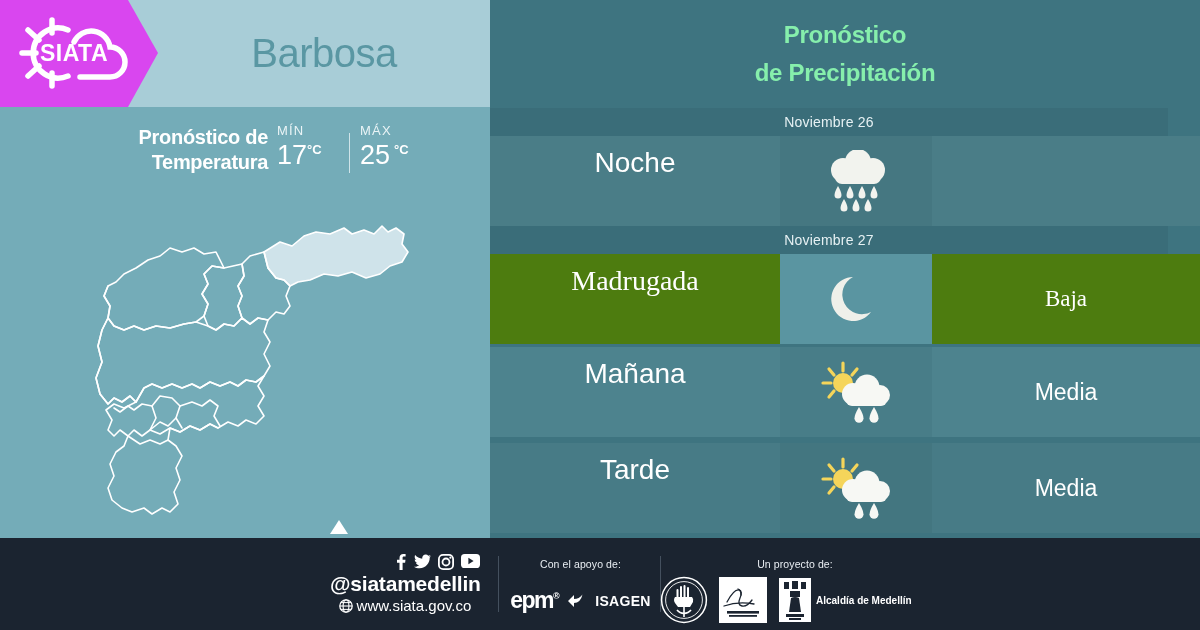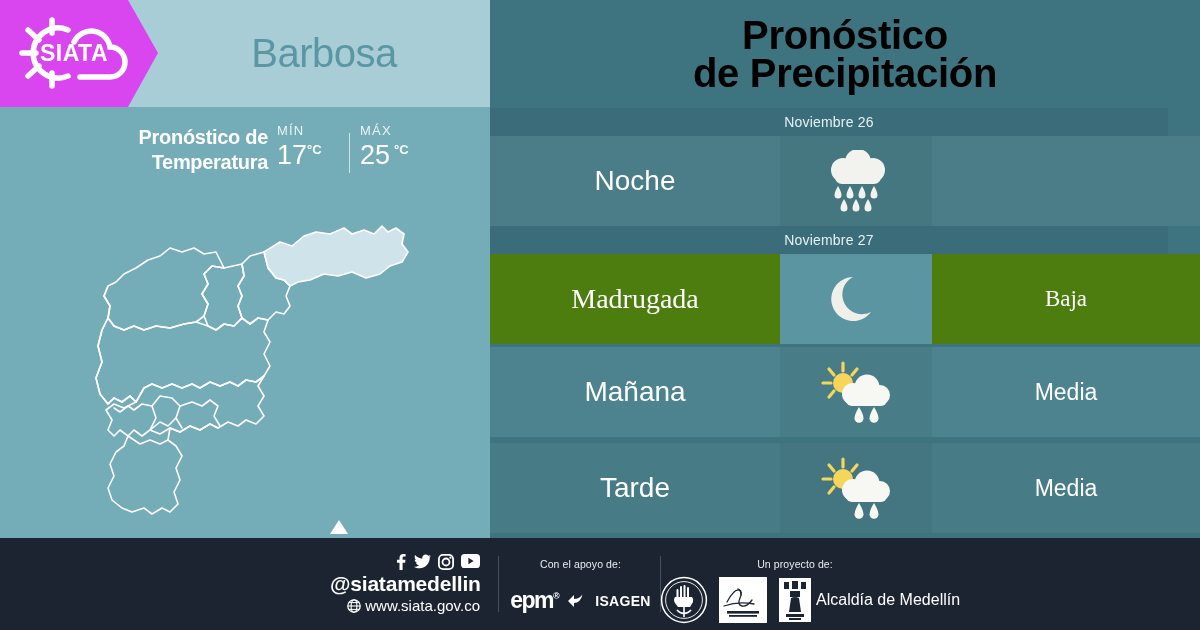--- a/index.html
+++ b/index.html
@@ -57,34 +57,34 @@
   }
   .north .n { font-size:20px; font-weight:bold; line-height:20px; }
 
   
   .right-panel {
     position:absolute; left:490px; top:0; width:710px; height:538px;
     background:#3e7480;
   }
   .rp-title {
     position:absolute; left:0; top:16px; width:710px;
-    text-align:center; color:#000000; font-weight:bold;
-    font-size:40px; line-height:38px; letter-spacing:-0.3px;
+    text-align:center; color:#86efac; font-weight:bold;
+    font-size:24px; line-height:38px; letter-spacing:-0.3px;
   }
   .date-band {
     position:absolute; left:0; width:678px; height:28px;
     background:#3a6d79;
     display:flex; align-items:center; justify-content:center;
     color:#e6f1f3; font-size:14px; letter-spacing:0.2px;
   }
   .date-band.d1 { top:108px; }
   .date-band.d2 { top:226px; }
 
   .frow { position:absolute; left:0; width:710px; height:90px; display:flex; }
-  .frow .c-label { width:290px; display:flex; align-items:center; justify-content:center; }
+  .frow .c-label { width:290px; display:flex; justify-content:center;margin-top:11px; }
   .frow .c-icon  { width:152px; display:flex; align-items:center; justify-content:center; }
   .frow .c-prob  { width:268px; display:flex; align-items:center; justify-content:center; }
   .frow .c-label span, .frow .c-prob span { color:#ffffff; }
   .frow .c-label span { font-size:28px; }
   .frow .c-prob span  { font-size:23px; }
 
   .r1 { top:136px; background:#4a7d87; }
   .r1 .c-icon { background:#457781; }
   .r2 { top:254px; background:#4d7c0f;font-family:Liberation Serif, serif; }
   .r2 .c-icon { background:#5a95a1; }
@@ -94,36 +94,36 @@
   .r4 .c-icon { background:#437680; }
 
   
   .footer {
     position:absolute; left:0; top:538px; width:1200px; height:92px;
     background:#1b2430;
   }
   .f-social { position:absolute; left:330px; top:16px; width:150px; text-align:right; color:#fff; }
   .f-icons { display:flex; justify-content:flex-end; gap:7px; margin-bottom:2px; }
   .f-handle { font-size:21px; font-weight:bold; line-height:24px; letter-spacing:-0.2px; }
-  .f-site { font-size:15px; line-height:19px; display:flex; align-items:center; justify-content:flex-end; gap:4px; }
+  .f-site { font-size:15px; line-height:19px; display:flex; align-items:center; justify-content:center; gap:4px; }
   .f-sep { position:absolute; width:1px; height:56px; top:18px; background:#44505e; }
   .f-sep.s1 { left:498px; }
   .f-sep.s2 { left:660px; }
   .f-group-title { color:#e8edf2; font-size:10.5px; text-align:center; letter-spacing:0.1px; }
   .apoyo { position:absolute; left:508px; top:20px; width:145px; }
   .apoyo-logos { display:flex; align-items:center; justify-content:center; gap:10px; margin-top:17px; color:#fff; }
   .epm { font-size:23px; font-weight:bold; letter-spacing:-1.5px; }
   .epm sup { font-size:9px; vertical-align:super; }
   .isagen { font-size:14px; font-weight:bold; letter-spacing:0.3px; display:flex; align-items:center; gap:12px; }
   .proyecto { position:absolute; left:700px; top:20px; width:190px; }
   .proy-logos { position:absolute; left:660px; top:38px; display:flex; align-items:center; gap:10px; }
   .seal { width:48px; height:48px; }
   .amva { width:50px; height:48px; }
   .alcaldia { display:flex; align-items:center; gap:4px; }
-  .alcaldia-txt { color:#fff; font-size:16px; font-weight:normal; }
+  .alcaldia-txt { color:#fff; font-size:10px; font-weight:bold; }
   .icon-svg { display:block; }
 </style>
 </head>
 <body>
 
 <div id="root">
 
   <div class="left-panel">
 
     <div class="header-band"></div>

